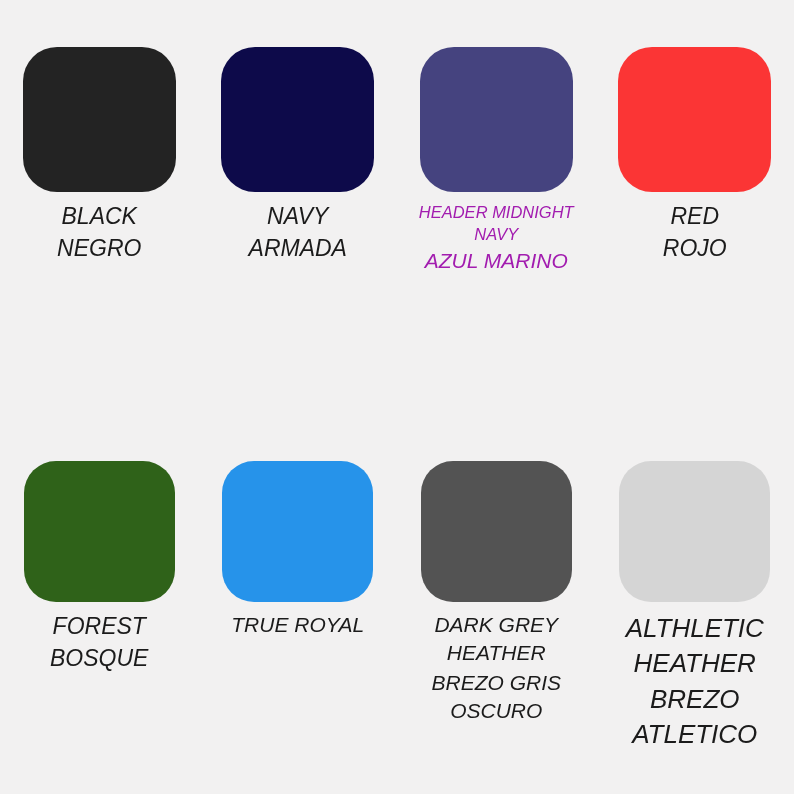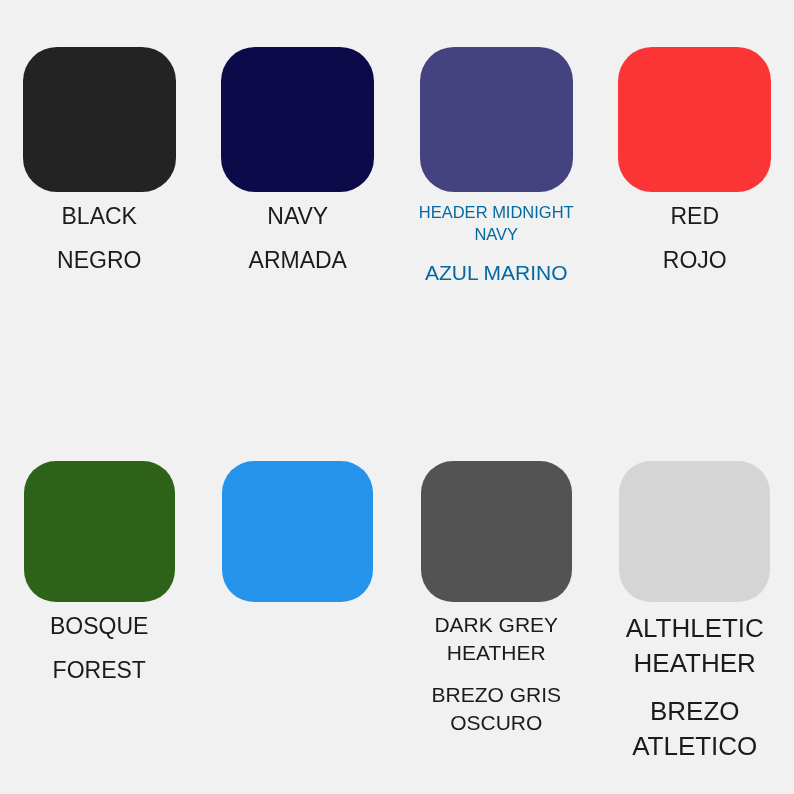--- a/index.html
+++ b/index.html
@@ -56,29 +56,30 @@
     color: #1b1b1b;
     line-height: 1.35;
     padding: 0 4px;
     box-sizing: border-box;
   }
 
   .label-line {
     display: block;
     white-space: normal;
     font-weight: 400;
+    font-style: italic;
   }
 
   
   .size-lg  { font-size: 23px; }
   .size-md  { font-size: 21px; }
   .size-sm  { font-size: 26px; }
   .size-xs  { font-size: 16.5px; }
 
-  .label-line + .label-line { margin-top: 13px; }
+  .label-line + .label-line { margin-top: 1px; }
 </style>
 </head>
 <body style="background: rgb(242, 241, 241);">
 
 <div id="swatch-grid">
 
   <div class="swatch-cell row-1">
     <div class="swatch-chip" style="background: rgb(35, 35, 35);"></div>
     <div class="swatch-labels" style="color: rgb(27, 27, 27);">
       <span class="label-line size-lg">BLACK</span>
@@ -89,45 +90,46 @@
   <div class="swatch-cell row-1">
     <div class="swatch-chip" style="background: rgb(13, 10, 74);"></div>
     <div class="swatch-labels" style="color: rgb(27, 27, 27);">
       <span class="label-line size-lg">NAVY</span>
       <span class="label-line size-lg">ARMADA</span>
     </div>
   </div>
 
   <div class="swatch-cell row-1">
     <div class="swatch-chip" style="background: rgb(69, 67, 127);"></div>
-    <div class="swatch-labels" style="color: #0369a1;">
+    <div class="swatch-labels" style="color: #a21caf;">
       <span class="label-line size-xs">HEADER MIDNIGHT NAVY</span>
       <span class="label-line size-md">AZUL MARINO</span>
     </div>
   </div>
 
   <div class="swatch-cell row-1">
     <div class="swatch-chip" style="background: rgb(251, 53, 53);"></div>
     <div class="swatch-labels" style="color: rgb(27, 27, 27);">
       <span class="label-line size-lg">RED</span>
       <span class="label-line size-lg">ROJO</span>
     </div>
   </div>
 
   <div class="swatch-cell row-2">
     <div class="swatch-chip" style="background: rgb(47, 98, 25);"></div>
     <div class="swatch-labels" style="color: rgb(27, 27, 27);">
+      <span class="label-line size-lg">FOREST</span>
       <span class="label-line size-lg">BOSQUE</span>
-      <span class="label-line size-lg">FOREST</span>
     </div>
   </div>
 
   <div class="swatch-cell row-2">
     <div class="swatch-chip" style="background: rgb(38, 147, 234);"></div>
     <div class="swatch-labels" style="color: rgb(27, 27, 27);">
+      <span class="label-line size-md">TRUE ROYAL</span>
     </div>
   </div>
 
   <div class="swatch-cell row-2">
     <div class="swatch-chip" style="background: rgb(83, 83, 83);"></div>
     <div class="swatch-labels" style="color: rgb(27, 27, 27); text-align: center;">
       <span class="label-line size-md">DARK GREY HEATHER</span>
       <span class="label-line size-md">BREZO GRIS OSCURO</span>
     </div>
   </div>

